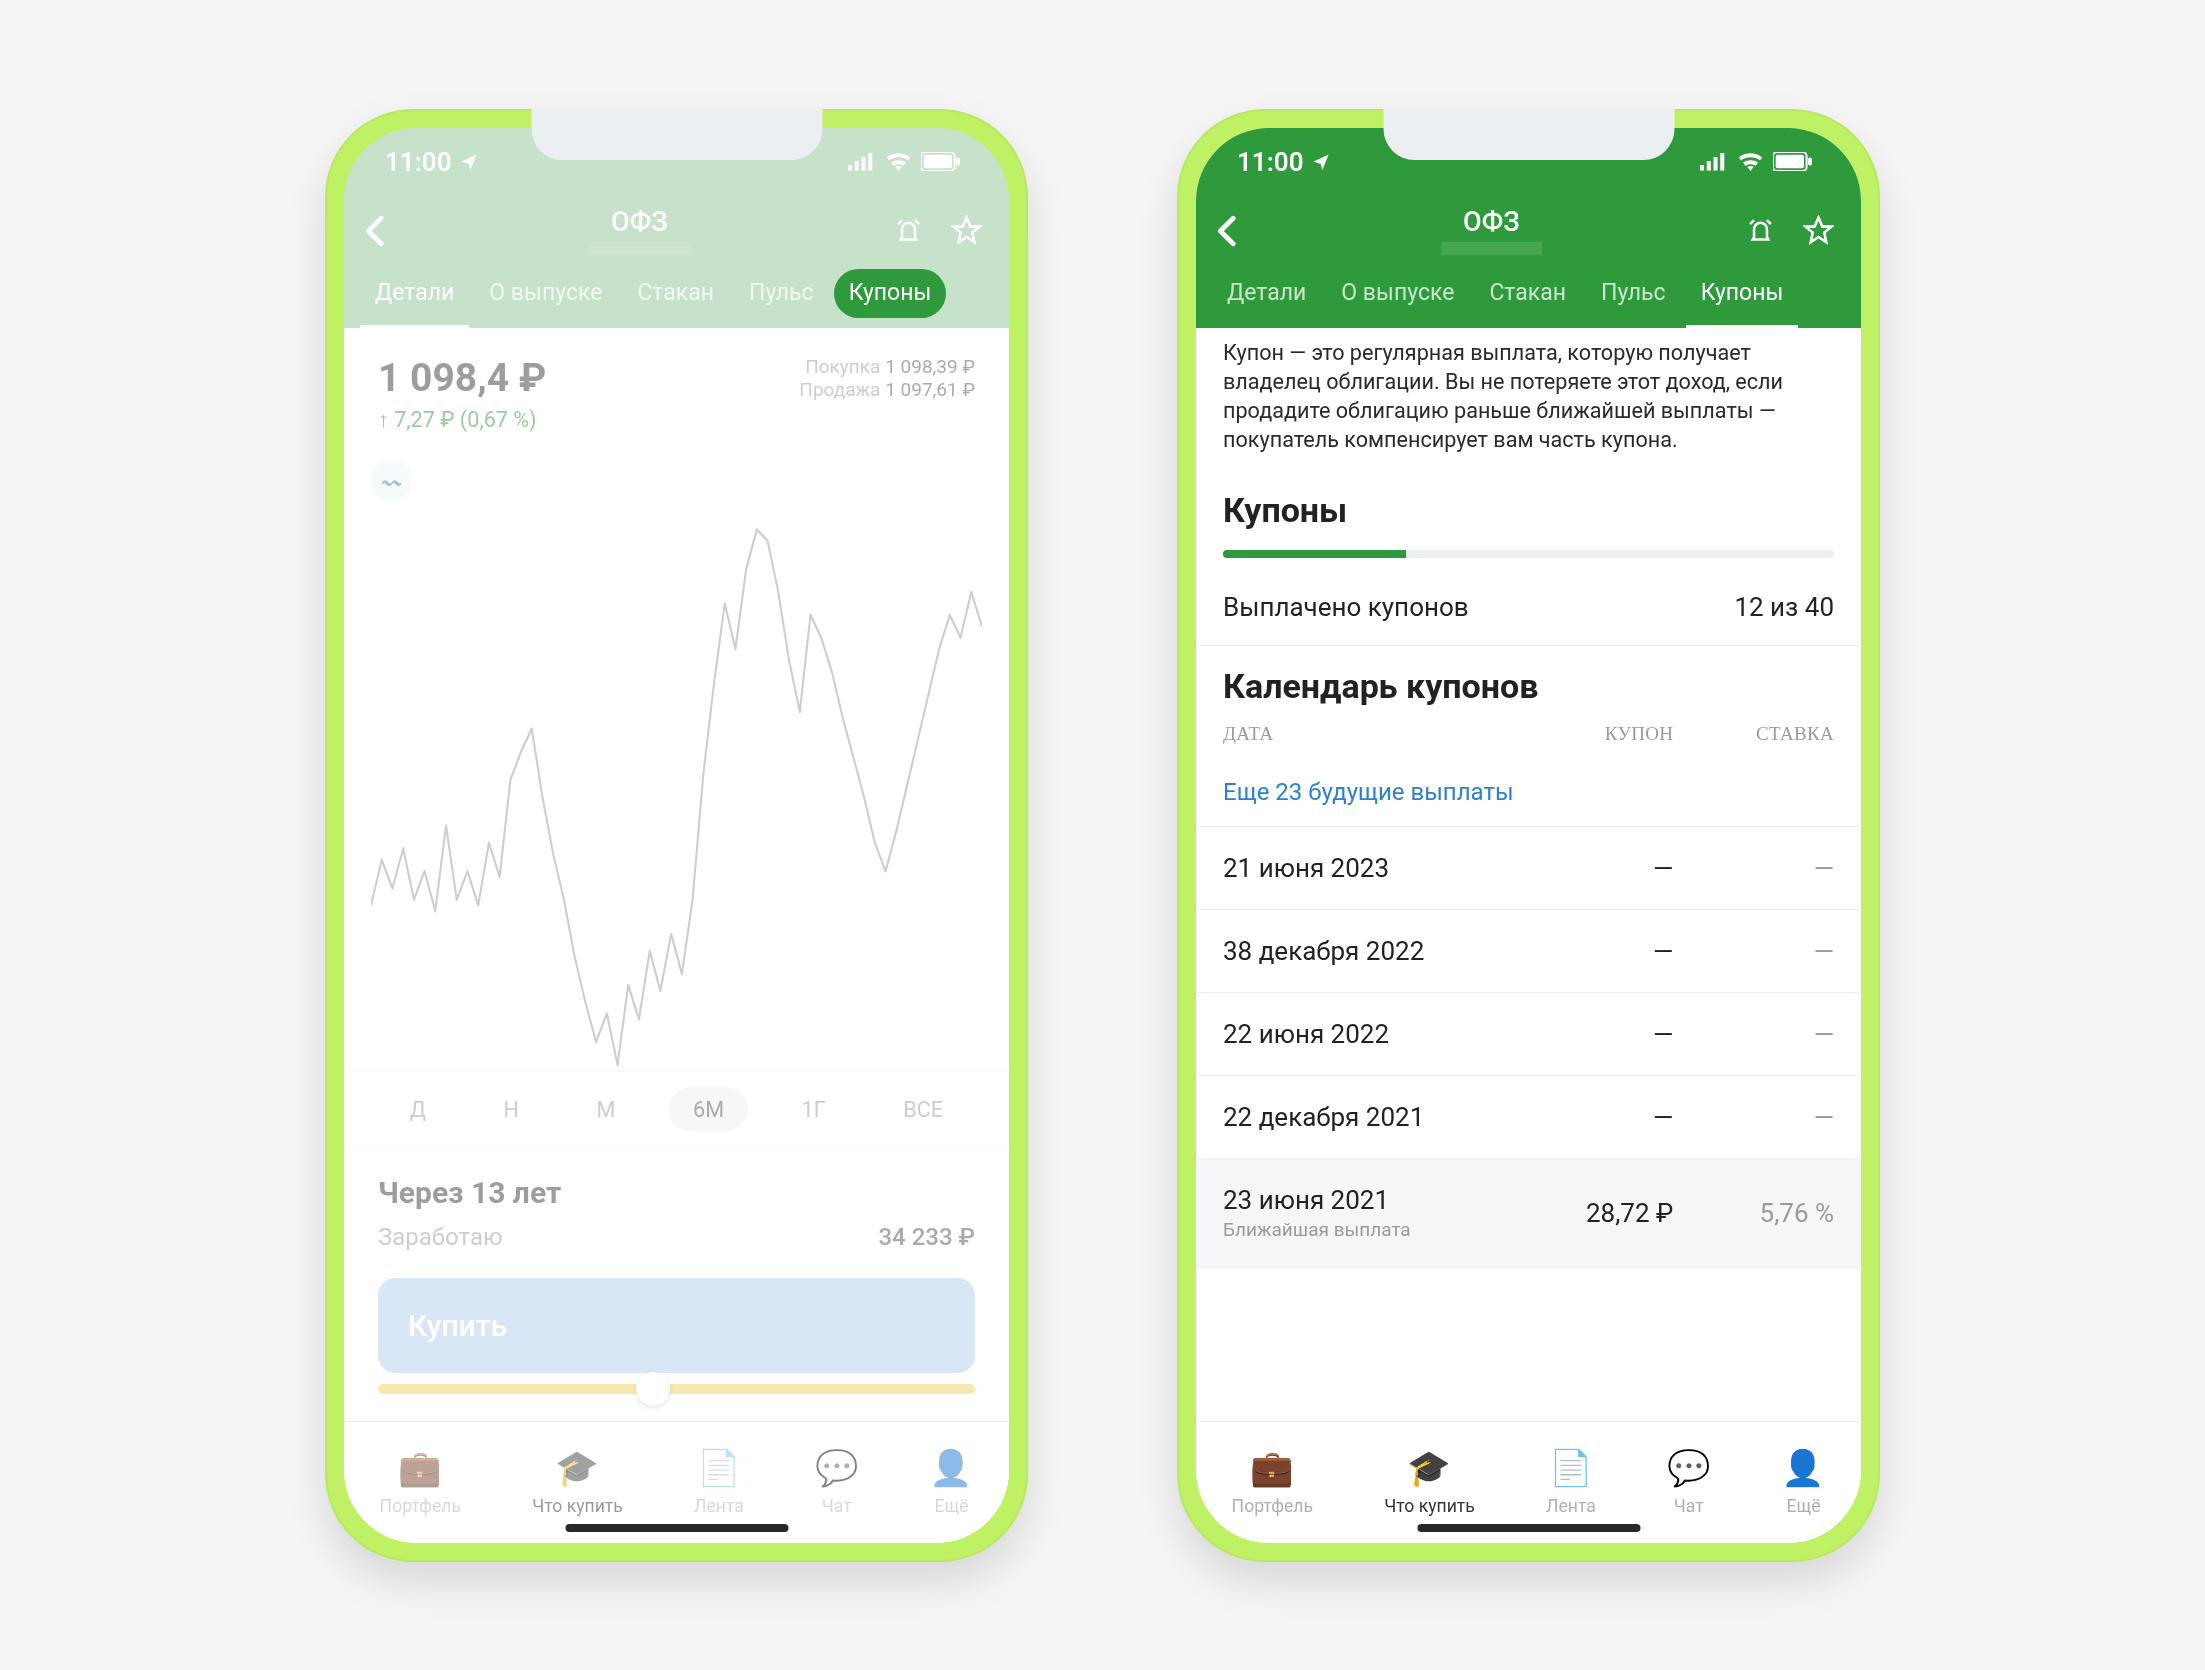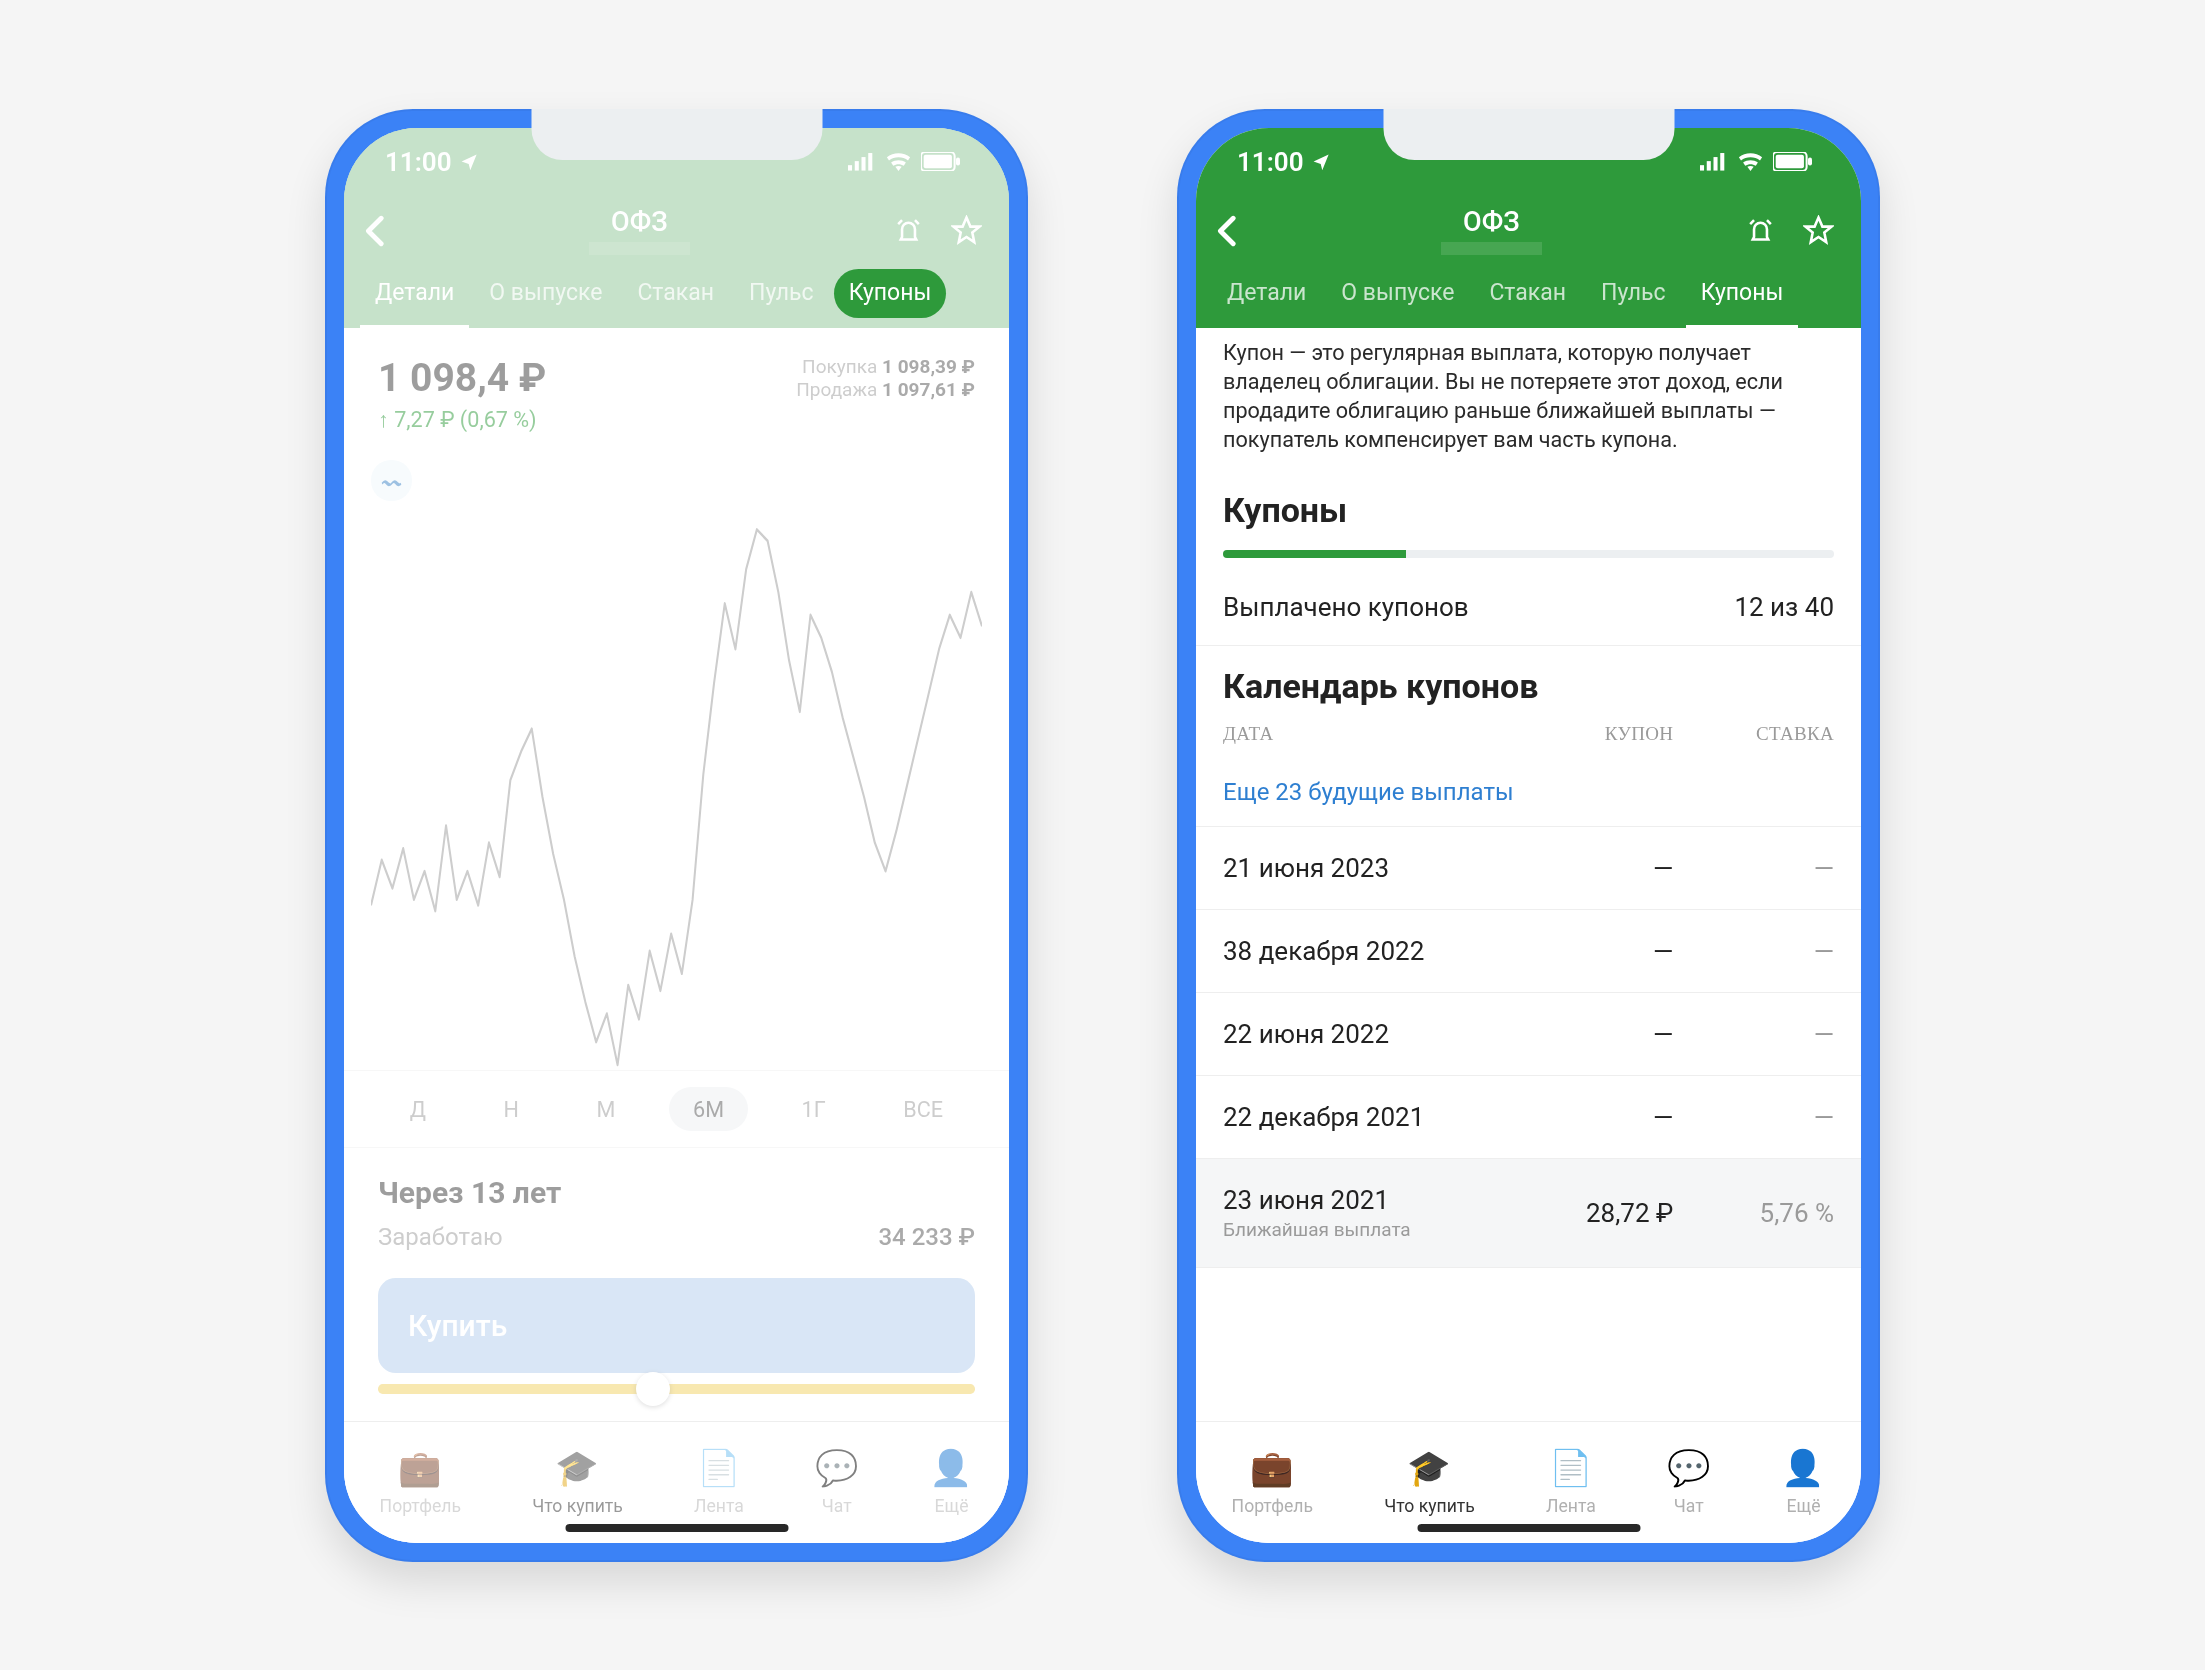--- a/index.html
+++ b/index.html
@@ -9,21 +9,21 @@
   width: 2205px;
   height: 1670px;
   display: flex;
   align-items: center;
   justify-content: center;
   gap: 149px;
 }
 .phone {
   width: 703px;
   height: 1453px;
-  background: #3b82f6;
+  background: #bef264;
   border-radius: 88px;
   padding: 19px;
   box-shadow: 0 20px 41px rgba(0,0,0,.12), inset 0 0 0 2px rgba(0,0,0,.04);
   position: relative;
 }
 .screen {
   width: 100%;
   height: 100%;
   background: #fff;
   border-radius: 73px;
@@ -85,21 +85,21 @@
 .bg-green-faded { background: #8cc494; }
 .content { flex: 1; overflow: hidden; display: flex; flex-direction: column; }
 
 
 .price-block { padding: 27px 34px 13.5px 34px; display:flex; justify-content:space-between; align-items:flex-start; }
 .price-block .big-price { font-size: 39px; font-weight: 700; color: #3a3a3a; }
 .price-block .delta { color: #2e9a3b; font-size: 21.6px; margin-top: 5.4px; }
 .price-block .delta::before { content:"↑ "; }
 .price-block .side { text-align: right; font-size: 19px; color: #9a9a9a; }
 .price-block .side .label { display:inline; }
-.price-block .side .val { color:#555; font-weight:700;text-align:center; }
+.price-block .side .val { color:#555; font-weight:400;text-align:center; }
 .chart-area { flex:1; padding: 13.5px 27px 0 27px; display:flex; flex-direction:column; }
 .chart-icon { width:41px; height:41px; border-radius:20px; background:#eef6fb; display:flex; align-items:center; justify-content:center; color:#3b82c4; font-size:19px; }
 .chart-svg { flex:1; }
 .periods { display:flex; justify-content:space-around; padding: 16px 27px; color:#9a9a9a; font-size:21.6px; border-top:0.7px solid #eee; }
 .periods .period { padding:9.5px 24px; border-radius:27px; }
 .periods .period.active { background:#eceff1; color:#555; }
 .earn-block { padding: 27px 34px; border-top:0.7px solid #eee; }
 .earn-block .title { font-size:30px; font-weight:700; color:#3a3a3a; margin-bottom: 13px; }
 .earn-block .row { display:flex; justify-content:space-between; font-size:24px; color:#9a9a9a; margin-bottom: 27px; }
 .earn-block .row .val { color:#555; font-weight:500; }

